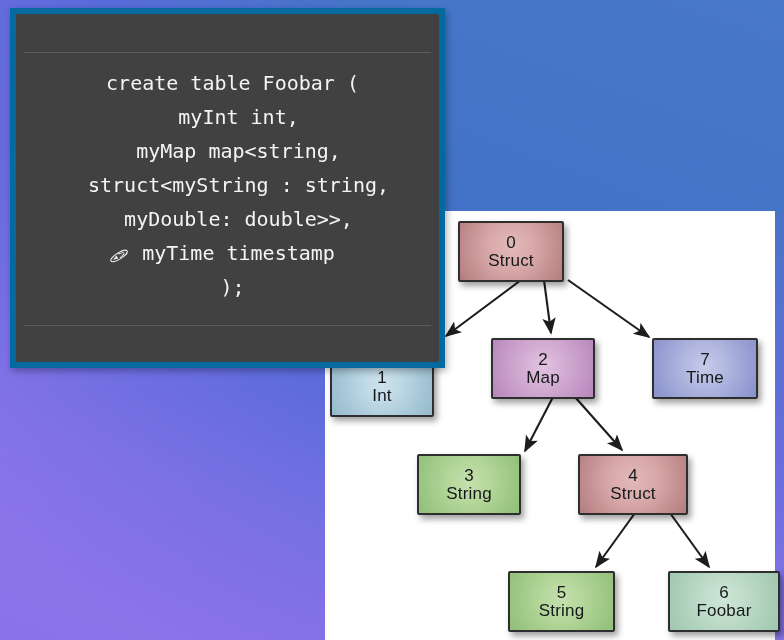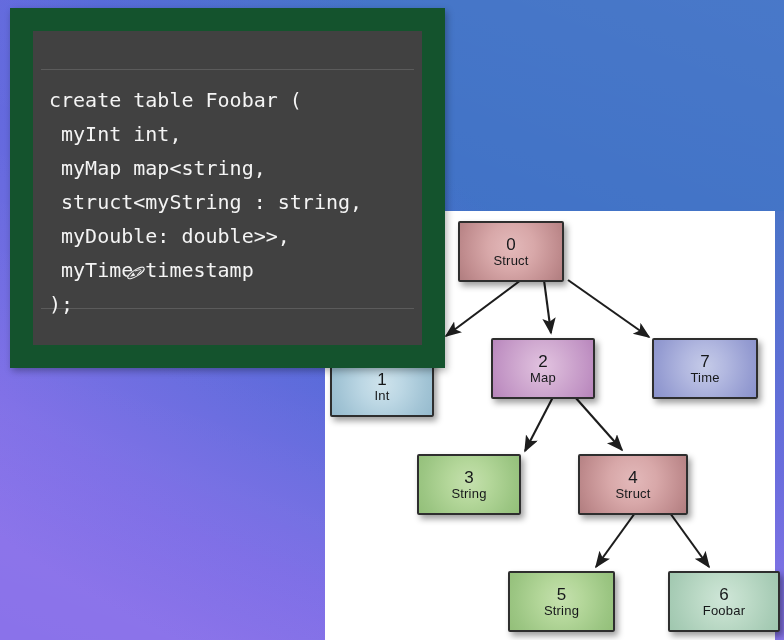--- a/index.html
+++ b/index.html
@@ -38,39 +38,40 @@
     border:2px solid #2e2e2e;
     border-radius:2px;
     box-shadow:3px 4px 6px rgba(0,0,0,0.38);
     display:flex;flex-direction:column;
     align-items:center;justify-content:center;
     color:#16181a;
     line-height:1.04;
     text-align:center;
   }
   .node .n-id{font-size:17px;font-weight:400;letter-spacing:0.2px;}
-  .node .n-label{font-size:13px;font-weight:400;letter-spacing:0.2px;}
+  .node .n-label{font-size:17px;font-weight:400;letter-spacing:0.2px;}
 
   .fill-struct{background:radial-gradient(circle at 50% 42%, #e3b9ba 0%, #d8a8a9 38%, #c08c8e 78%, #b07d7f 100%);}
   .fill-int{background:radial-gradient(circle at 50% 46%, #cfe3ec 0%, #bcd7e4 35%, #a2c4d5 75%, #95bacd 100%);}
   .fill-map{background:radial-gradient(circle at 50% 46%, #e2c3e0 0%, #d3aed3 35%, #c193c4 78%, #b684ba 100%);}
   .fill-time{background:radial-gradient(circle at 50% 46%, #c5cbe8 0%, #b2b8e0 35%, #969dd2 78%, #8a92cc 100%);}
   .fill-string{background:radial-gradient(circle at 50% 46%, #c5e0ae 0%, #b4d79a 35%, #9cc683 78%, #93bf79 100%);}
   .fill-double{background:radial-gradient(circle at 50% 46%, #cfe6d8 0%, #bfdcc9 35%, #a9cdb7 78%, #9fc7ae 100%);}
 
   
   .edges{position:absolute;left:0;top:0;width:450px;height:429px;pointer-events:none;}
 
   
   .code-window{
     position:absolute;left:10px;top:8px;width:435px;height:360px;
-    background:#14532d;
-    padding:23px;
+    background:#0369a1;
+    padding:6px;
     box-sizing:border-box;
     box-shadow:2px 3px 7px rgba(0,0,0,0.30);
+    text-align:center;
   }
   .code-inner{
     position:relative;width:100%;height:100%;
     background:#414141;
     box-sizing:border-box;
     overflow:hidden;
   }
   .code-rule{
     position:absolute;left:8px;right:8px;height:1px;
     background:rgba(255,255,255,0.14);

